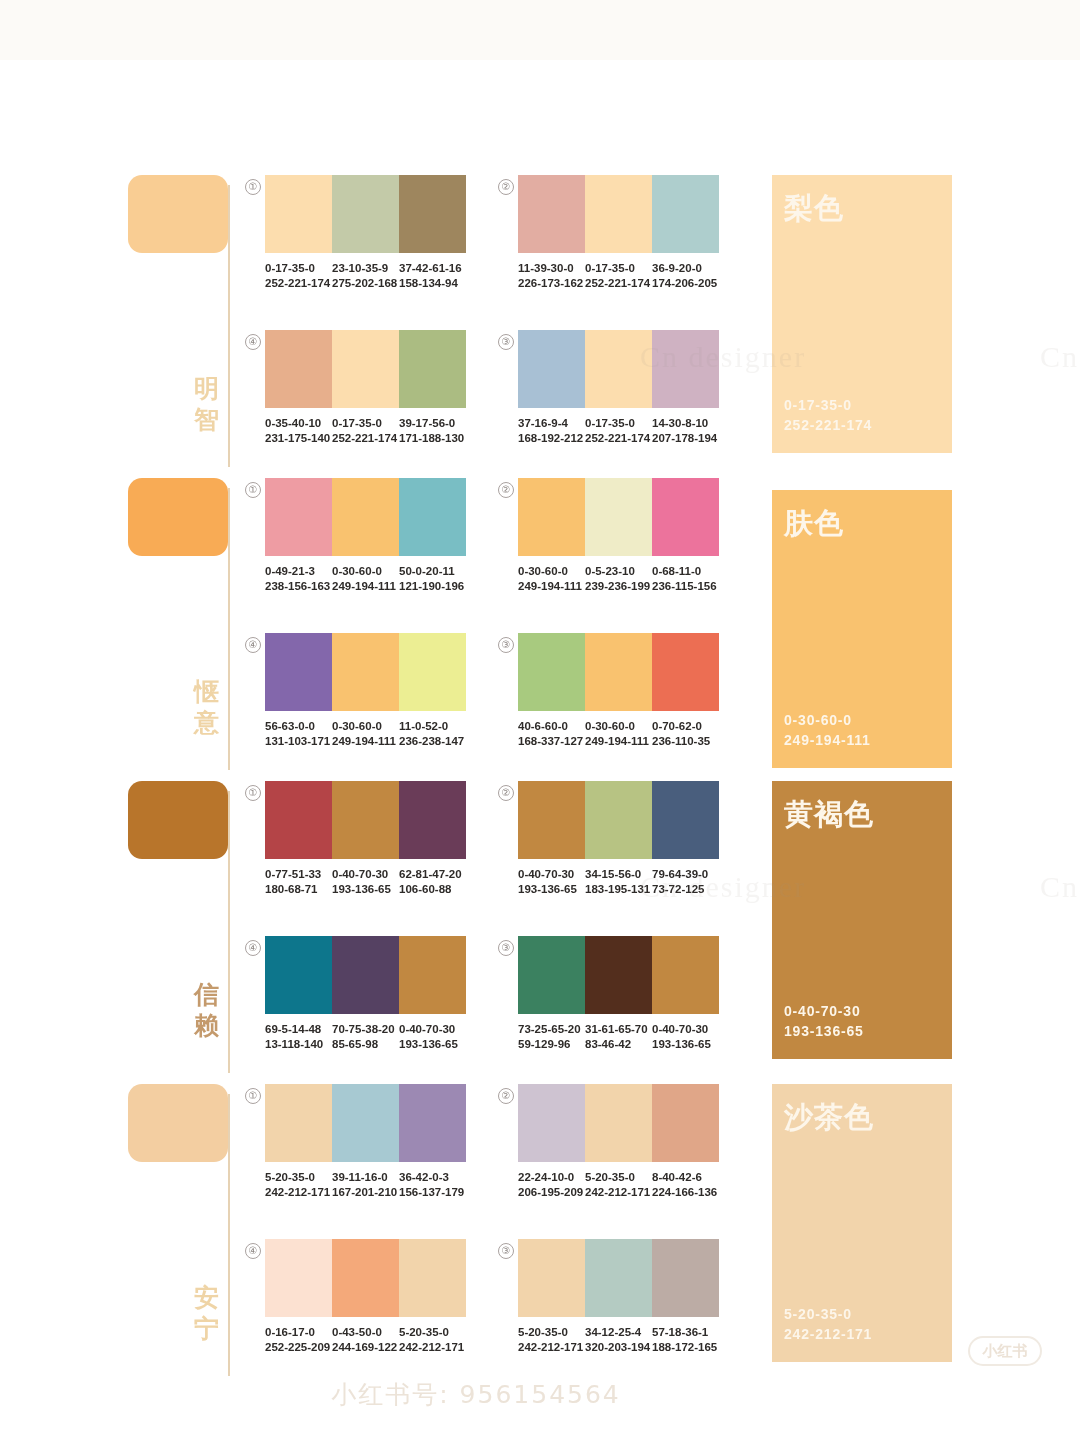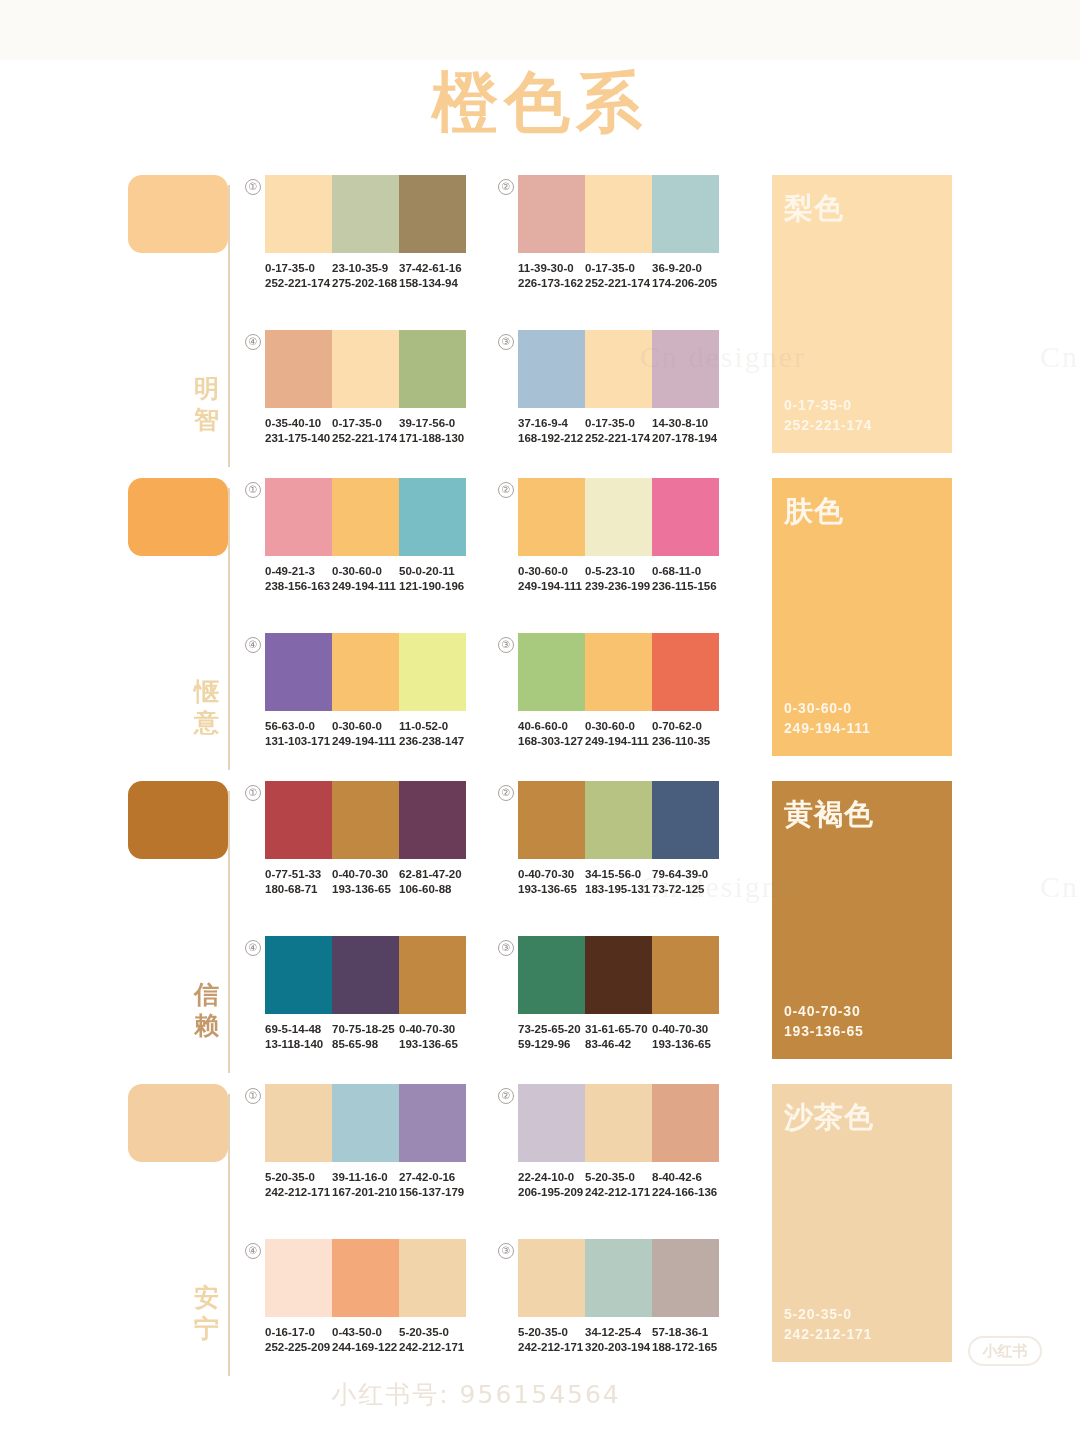--- a/index.html
+++ b/index.html
@@ -102,21 +102,20 @@
     font-family: "DejaVu Sans", "Liberation Sans", sans-serif;
   }
 </style>
 </head>
 <body>
 
 <div id="page">
 
   <div class="top-strip"></div>
 
-  <div class="title">橙色系</div>
 
   <div id="groups-root">
       <div class="group" style="top: 175px;">
         <div class="tab" style="background: rgb(249, 205, 147);"></div>
         <div class="tab-line"></div>
         <div class="group-label" style="color: rgb(239, 212, 166); top: 198px; white-space: pre;">明
 智</div>
         <div class="palette" style="left: 245px; top: 0px;">
           <div class="pal-num">①</div>
           <div class="swatches">
@@ -287,33 +286,33 @@
         <div class="palette" style="left: 498px; top: 155px;">
           <div class="pal-num">③</div>
           <div class="swatches">
             <div class="swatch" style="background: rgb(168, 202, 127);"></div>
             <div class="swatch" style="background: rgb(249, 194, 111);"></div>
             <div class="swatch" style="background: rgb(236, 110, 83);"></div>
           </div>
           <div class="codes">
             <div class="code-col">
               <div class="cmyk">40-6-60-0</div>
-              <div class="rgb">168-303-127</div>
+              <div class="rgb">168-337-127</div>
             </div>
             <div class="code-col">
               <div class="cmyk">0-30-60-0</div>
               <div class="rgb">249-194-111</div>
             </div>
             <div class="code-col">
               <div class="cmyk">0-70-62-0</div>
               <div class="rgb">236-110-35</div>
             </div>
           </div>
         </div>
-        <div class="feature" style="background: rgb(249, 194, 111);">
+        <div class="feature" style="background: rgb(249, 194, 111); margin-top: 12px;">
           <div class="feature-name">肤色</div>
           <div class="feature-codes">
             <div>0-30-60-0</div>
             <div>249-194-111</div>
           </div>
         </div>
       </div>
       <div class="group" style="top: 781px;">
         <div class="tab" style="background: rgb(184, 117, 43);"></div>
         <div class="tab-line"></div>
@@ -369,21 +368,21 @@
             <div class="swatch" style="background: rgb(13, 118, 140);"></div>
             <div class="swatch" style="background: rgb(85, 65, 98);"></div>
             <div class="swatch" style="background: rgb(193, 136, 65);"></div>
           </div>
           <div class="codes">
             <div class="code-col">
               <div class="cmyk">69-5-14-48</div>
               <div class="rgb">13-118-140</div>
             </div>
             <div class="code-col">
-              <div class="cmyk">70-75-18-25</div>
+              <div class="cmyk">70-75-38-20</div>
               <div class="rgb">85-65-98</div>
             </div>
             <div class="code-col">
               <div class="cmyk">0-40-70-30</div>
               <div class="rgb">193-136-65</div>
             </div>
           </div>
         </div>
         <div class="palette" style="left: 498px; top: 155px;">
           <div class="pal-num">③</div>
@@ -430,21 +429,21 @@
           <div class="codes">
             <div class="code-col">
               <div class="cmyk">5-20-35-0</div>
               <div class="rgb">242-212-171</div>
             </div>
             <div class="code-col">
               <div class="cmyk">39-11-16-0</div>
               <div class="rgb">167-201-210</div>
             </div>
             <div class="code-col">
-              <div class="cmyk">27-42-0-16</div>
+              <div class="cmyk">36-42-0-3</div>
               <div class="rgb">156-137-179</div>
             </div>
           </div>
         </div>
         <div class="palette" style="left: 498px; top: 0px;">
           <div class="pal-num">②</div>
           <div class="swatches">
             <div class="swatch" style="background: rgb(206, 195, 209);"></div>
             <div class="swatch" style="background: rgb(242, 212, 171);"></div>
             <div class="swatch" style="background: rgb(224, 166, 136);"></div>

